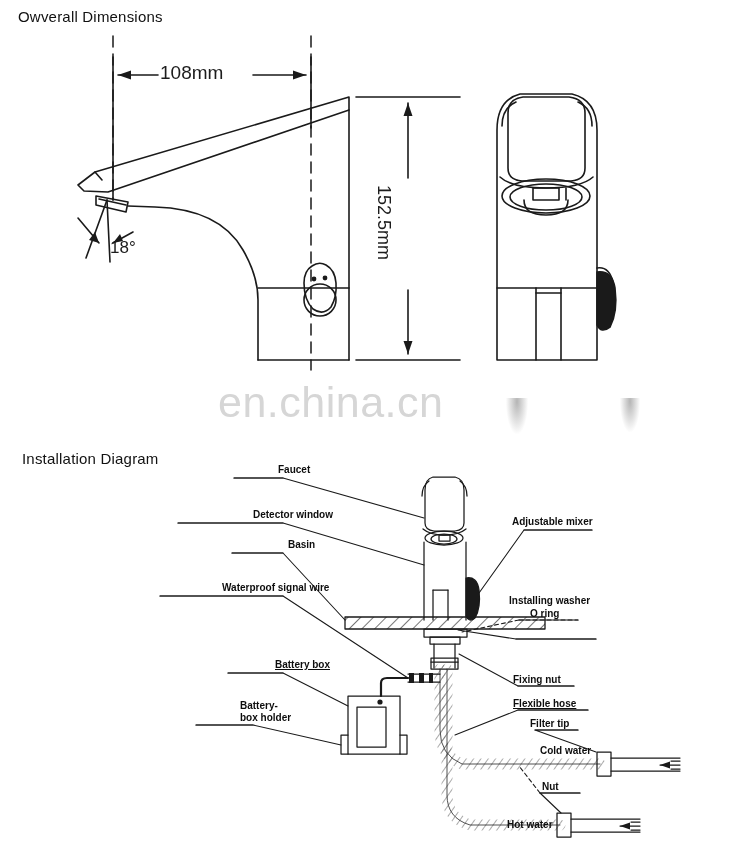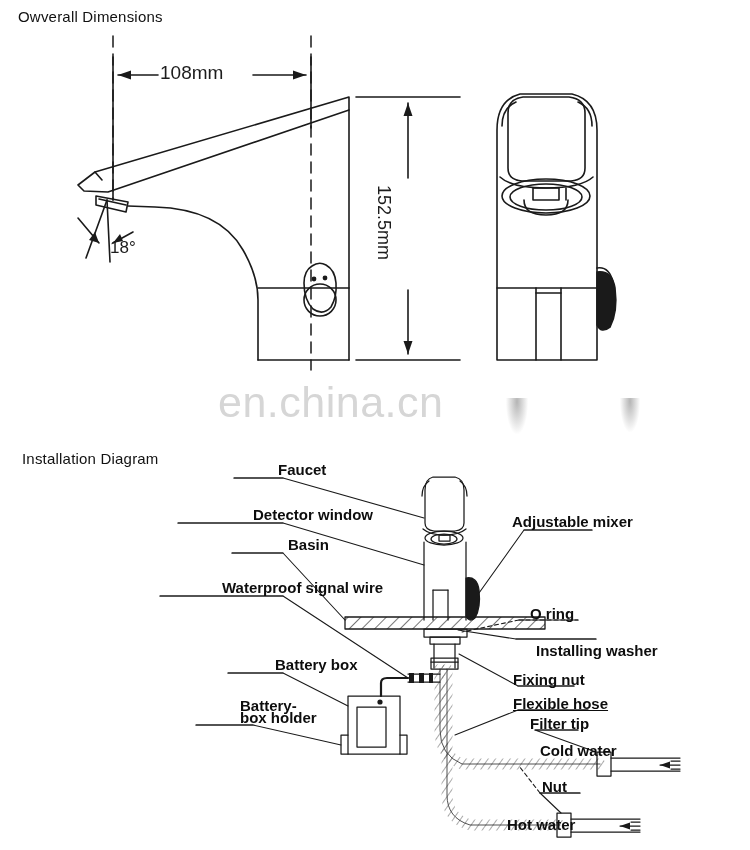--- a/index.html
+++ b/index.html
@@ -32,21 +32,21 @@
     position:absolute;font-size:19px;color:#1c1c1c;white-space:nowrap;
   }
   #dim-108{left:160px;top:62px;}
   #dim-18{left:110px;top:238px;font-size:17px;}
   #dim-152{
     left:394px;top:185px;
     transform:rotate(90deg);transform-origin:left top;
     font-size:18px;
   }
   .lbl{
-    position:absolute;font-size:15px;font-weight:bold;color:#0d0d0d;
+    position:absolute;font-size:10px;font-weight:bold;color:#0d0d0d;
     white-space:nowrap;line-height:12px;
   }
   .svg-layer{position:absolute;left:0;top:0;}
 </style>
 </head>
 <body>
 
 <div class="page">
 
   <div class="sec-title" id="title-overall">Owverall Dimensions</div>
@@ -244,30 +244,30 @@
   </svg>
 
   <div class="lbl" style="left:278px;top:464px;">Faucet</div>
 
   <div class="lbl" style="left:253px;top:509px;">Detector window</div>
 
   <div class="lbl" style="left:288px;top:539px;">Basin</div>
 
   <div class="lbl" style="left:222px;top:582px;">Waterproof signal wire</div>
 
-  <div class="lbl" style="left:275px;top:659px;">Battery box</div>
+  <div class="lbl" style="left:275px;top:659px;text-decoration:underline;">Battery box</div>
 
   <div class="lbl" style="left:240px;top:700px;">Battery-</div>
   <div class="lbl" style="left:240px;top:712px;">box holder</div>
 
   <div class="lbl" style="left:512px;top:516px;">Adjustable mixer</div>
 
   <div class="lbl" style="left:530px;top:608px;">O ring</div>
 
-  <div class="lbl" style="left:509px;top:645px;margin-left:27px;">Installing  washer</div>
+  <div class="lbl" style="left:509px;top:595px;">Installing  washer</div>
 
   <div class="lbl" style="left:513px;top:674px;">Fixing nut</div>
 
   <div class="lbl" style="left:513px;top:698px;text-decoration:underline;">Flexible hose</div>
 
   <div class="lbl" style="left:530px;top:718px;">Filter tip</div>
 
   <div class="lbl" style="left:540px;top:745px;">Cold water</div>
 
   <div class="lbl" style="left:542px;top:781px;">Nut</div>

